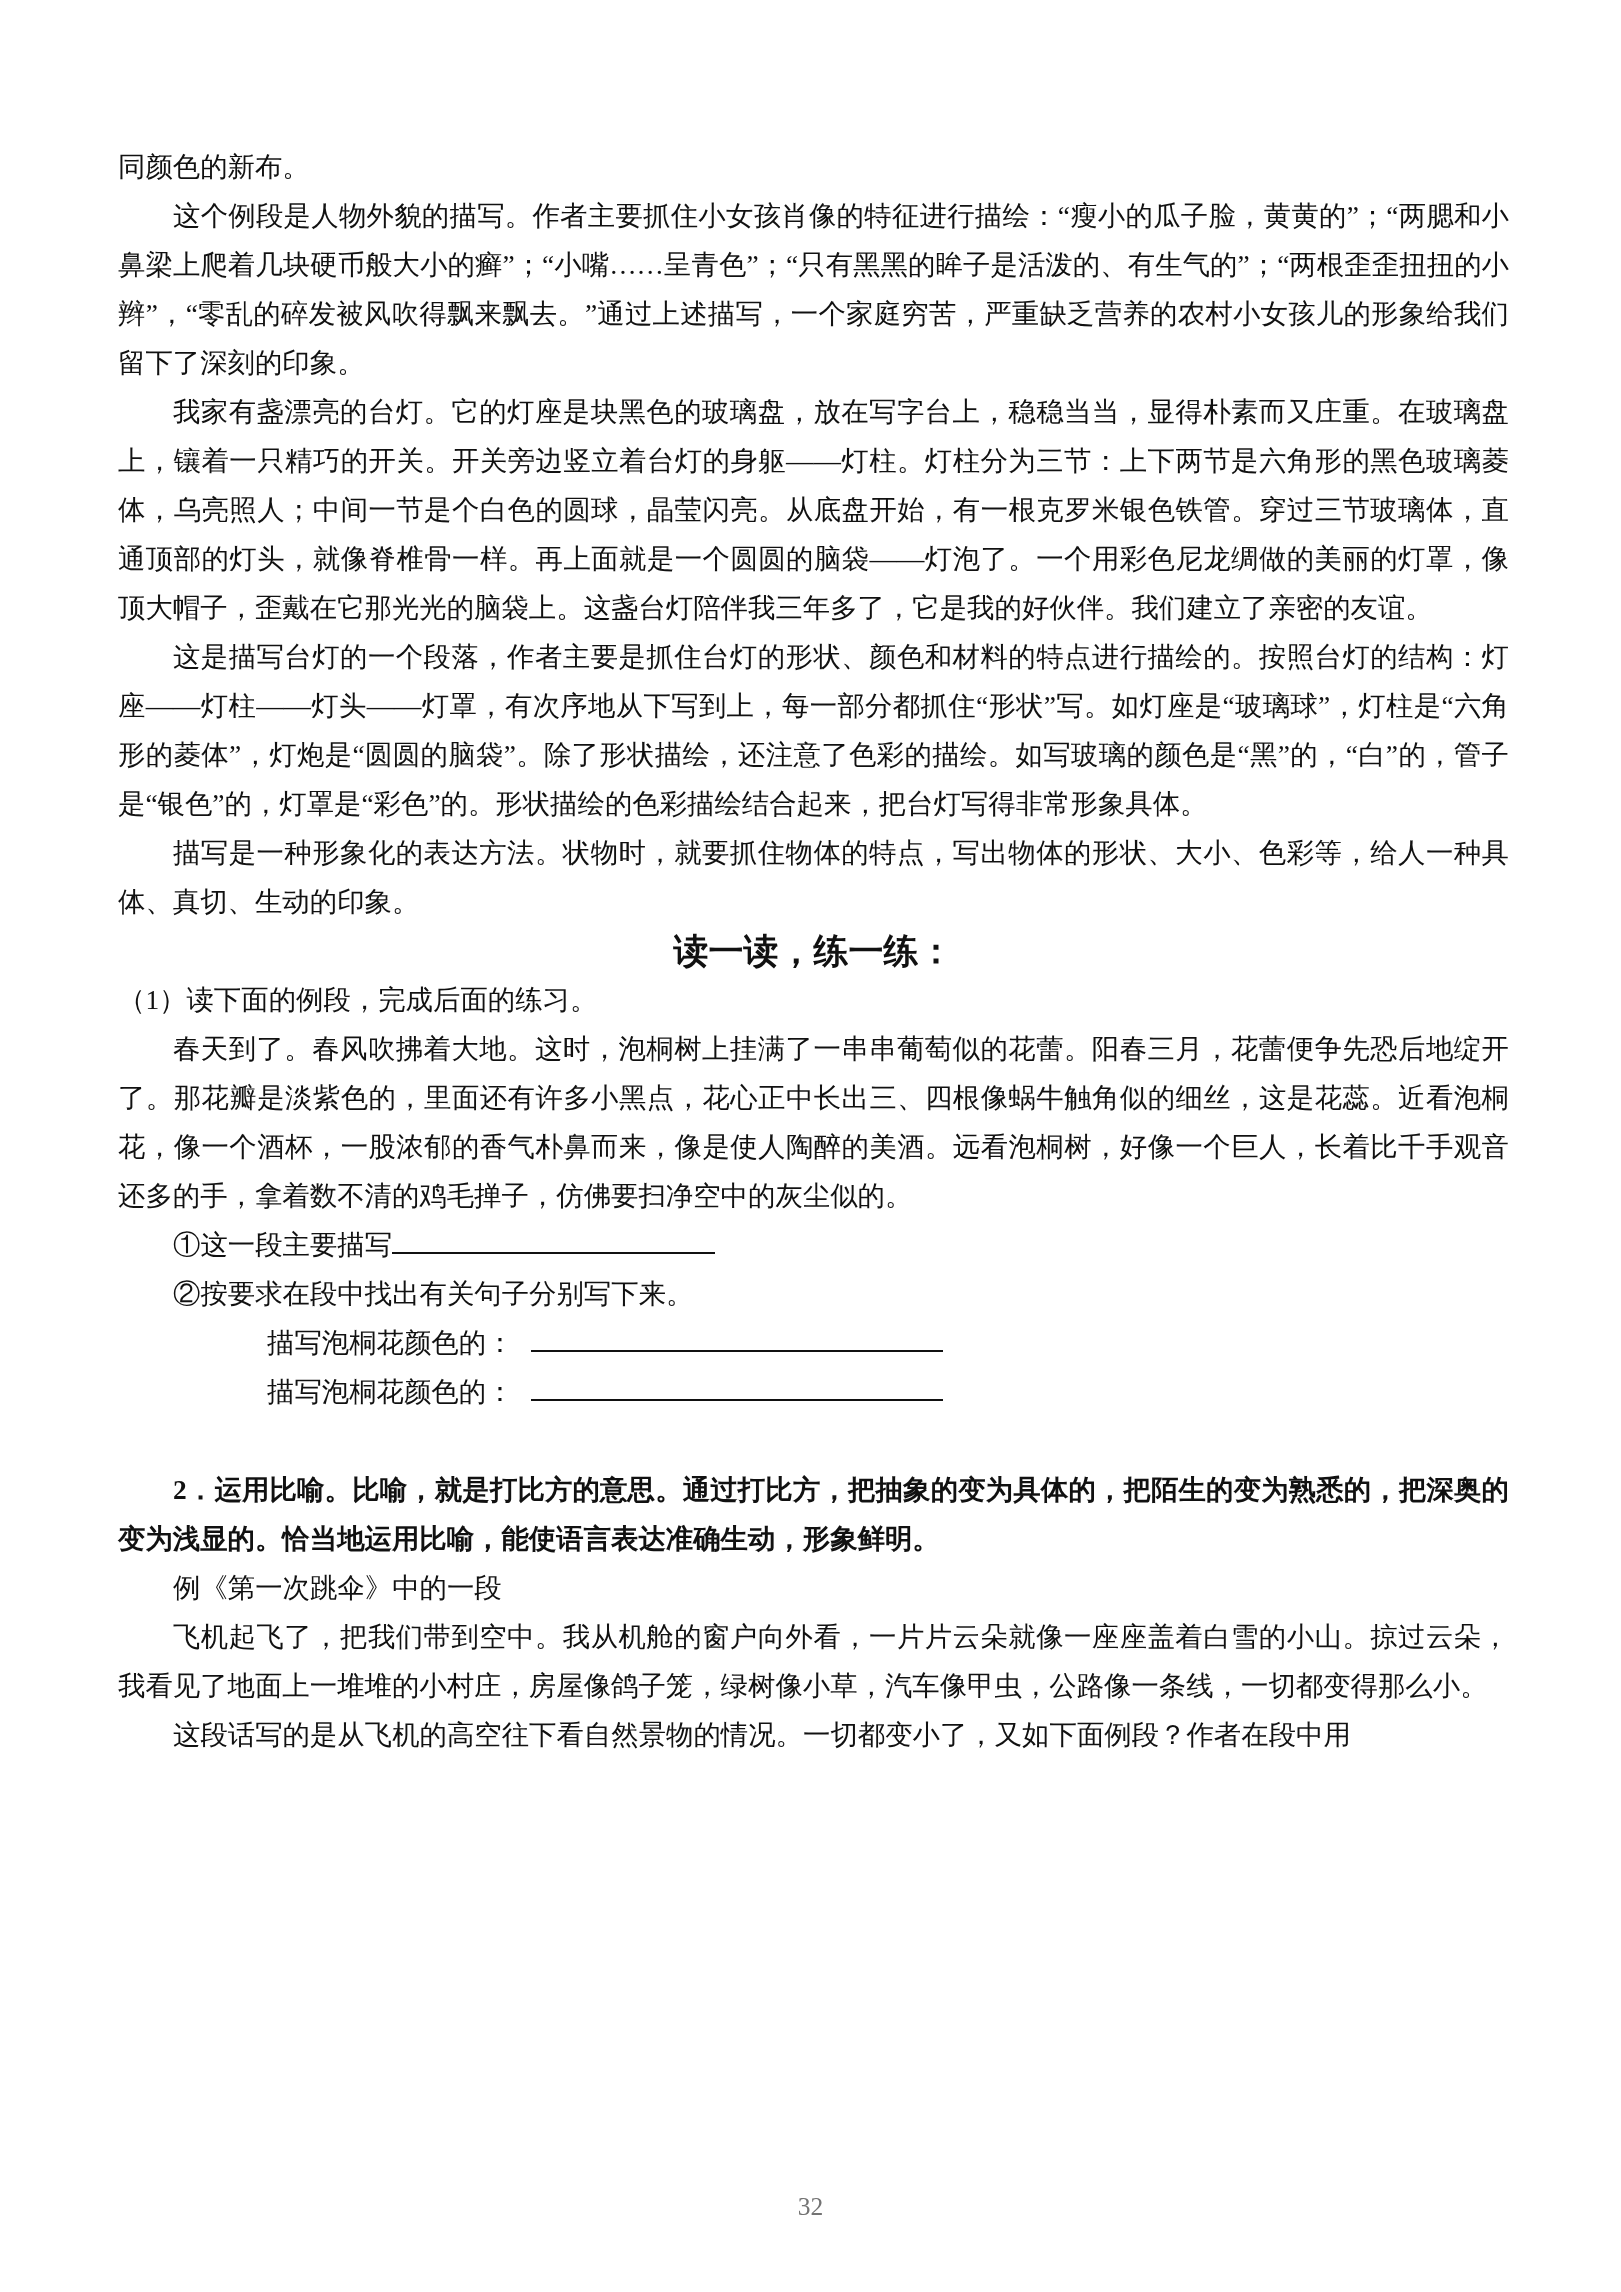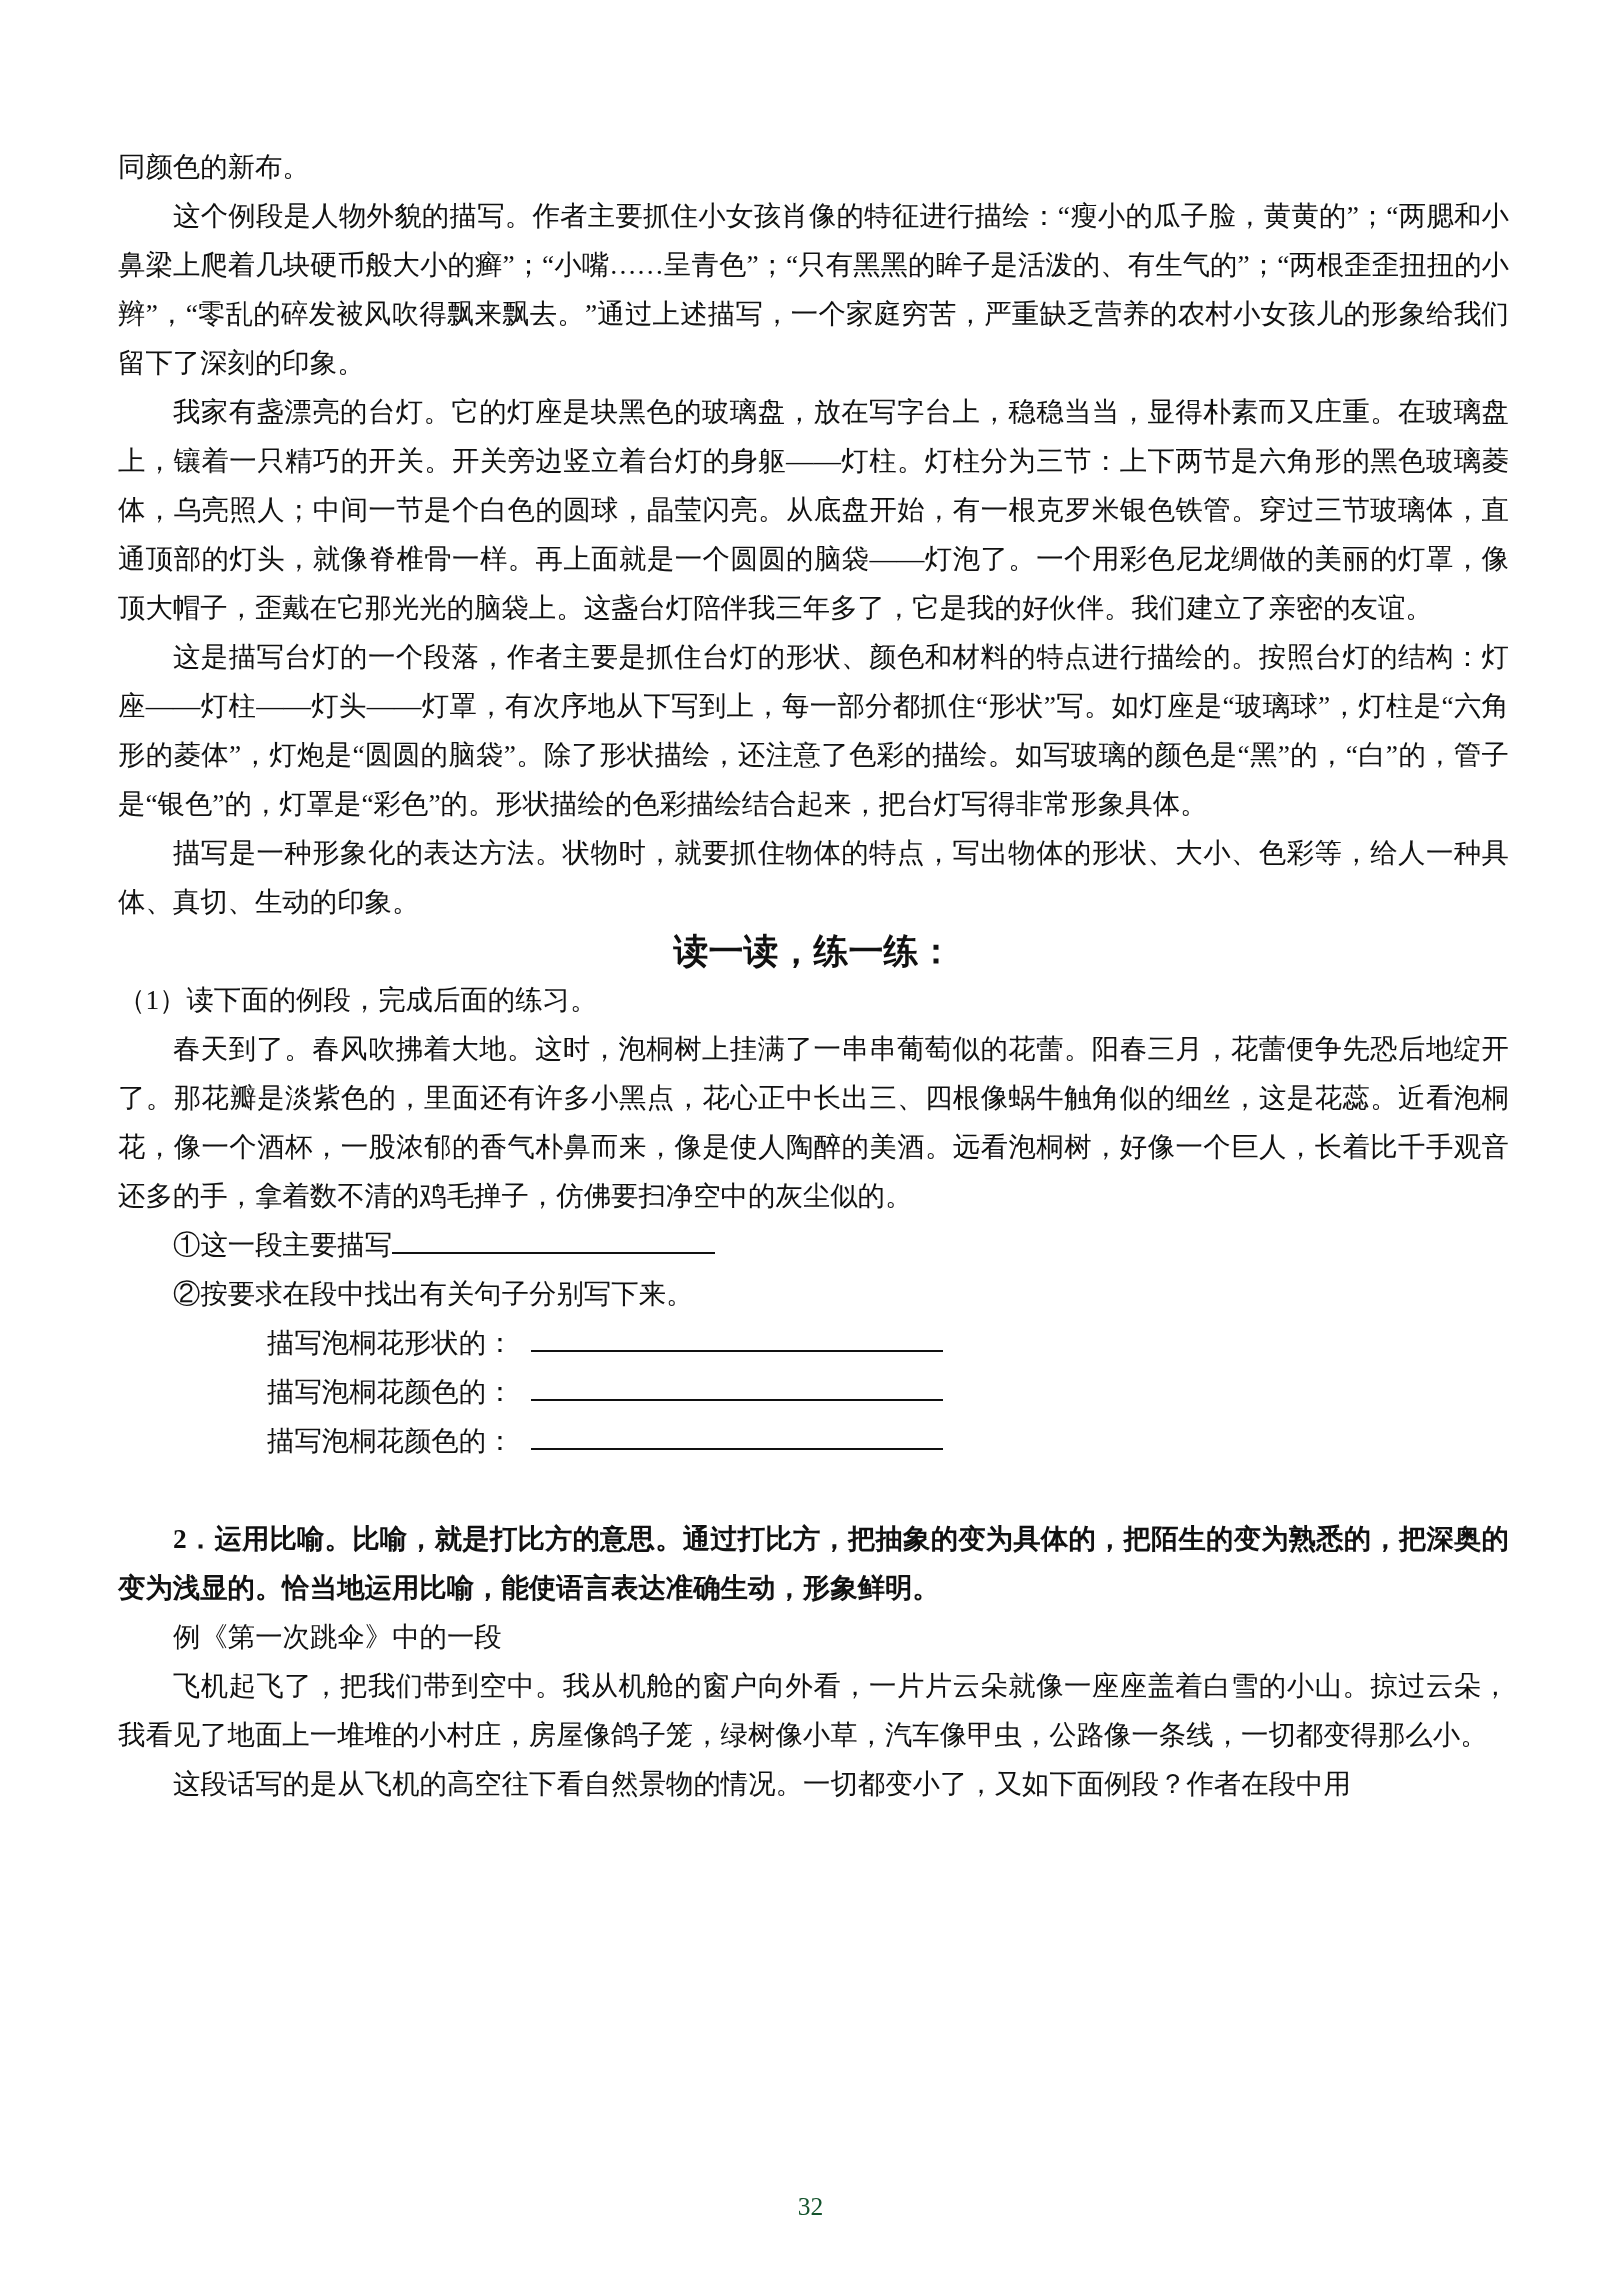--- a/index.html
+++ b/index.html
@@ -43,21 +43,21 @@
   .blank-fill { width: 412px; margin-left: 17.6px; }
   .bold { font-weight: bold; font-family: Liberation Serif, serif; }
   .gap-top { margin-top: 49px; }
   .page-num {
     position: absolute;
     bottom: 71px;
     left: 0;
     width: 100%;
     text-align: center;
     font-size: 25.5px;
-    color: #14532d;
+    color: #737373;
   }
 </style>
 </head>
 <body>
 
 <div class="page">
   <div class="content">
 
     <p class="noindent">同颜色的新布。</p>
     <p class="indent">这个例段是人物外貌的描写。作者主要抓住小女孩肖像的特征进行描绘：“瘦小的瓜子脸，黄黄的”；“两腮和小鼻梁上爬着几块硬币般大小的癣”；“小嘴……呈青色”；“只有黑黑的眸子是活泼的、有生气的”；“两根歪歪扭扭的小辫”，“零乱的碎发被风吹得飘来飘去。”通过上述描写，一个家庭穷苦，严重缺乏营养的农村小女孩儿的形象给我们留下了深刻的印象。</p>
@@ -67,21 +67,20 @@
 
     <p class="heading">读一读，练一练：</p>
 
     <p>（1）读下面的例段，完成后面的练习。</p>
     <p class="indent">春天到了。春风吹拂着大地。这时，泡桐树上挂满了一串串葡萄似的花蕾。阳春三月，花蕾便争先恐后地绽开了。那花瓣是淡紫色的，里面还有许多小黑点，花心正中长出三、四根像蜗牛触角似的细丝，这是花蕊。近看泡桐花，像一个酒杯，一股浓郁的香气朴鼻而来，像是使人陶醉的美酒。远看泡桐树，好像一个巨人，长着比千手观音还多的手，拿着数不清的鸡毛掸子，仿佛要扫净空中的灰尘似的。</p>
 
     <p class="indent"><span>①这一段主要描写</span><span class="blank blank-q1"></span></p>
 
     <p class="indent">②按要求在段中找出有关句子分别写下来。</p>
 
-    <p class="fill"><span>描写泡桐花形状的：</span><span class="blank blank-fill"></span></p>
     <p class="fill"><span>描写泡桐花颜色的：</span><span class="blank blank-fill"></span></p>
     <p class="fill"><span>描写泡桐花颜色的：</span><span class="blank blank-fill"></span></p>
 
 
     <p class="indent bold gap-top">2．运用比喻。比喻，就是打比方的意思。通过打比方，把抽象的变为具体的，把陌生的变为熟悉的，把深奥的变为浅显的。恰当地运用比喻，能使语言表达准确生动，形象鲜明。</p>
     <p class="indent">例《第一次跳伞》中的一段</p>
     <p class="indent">飞机起飞了，把我们带到空中。我从机舱的窗户向外看，一片片云朵就像一座座盖着白雪的小山。掠过云朵，我看见了地面上一堆堆的小村庄，房屋像鸽子笼，绿树像小草，汽车像甲虫，公路像一条线，一切都变得那么小。</p>
     <p class="indent">这段话写的是从飞机的高空往下看自然景物的情况。一切都变小了，又如下面例段？作者在段中用</p>
 
   </div>

